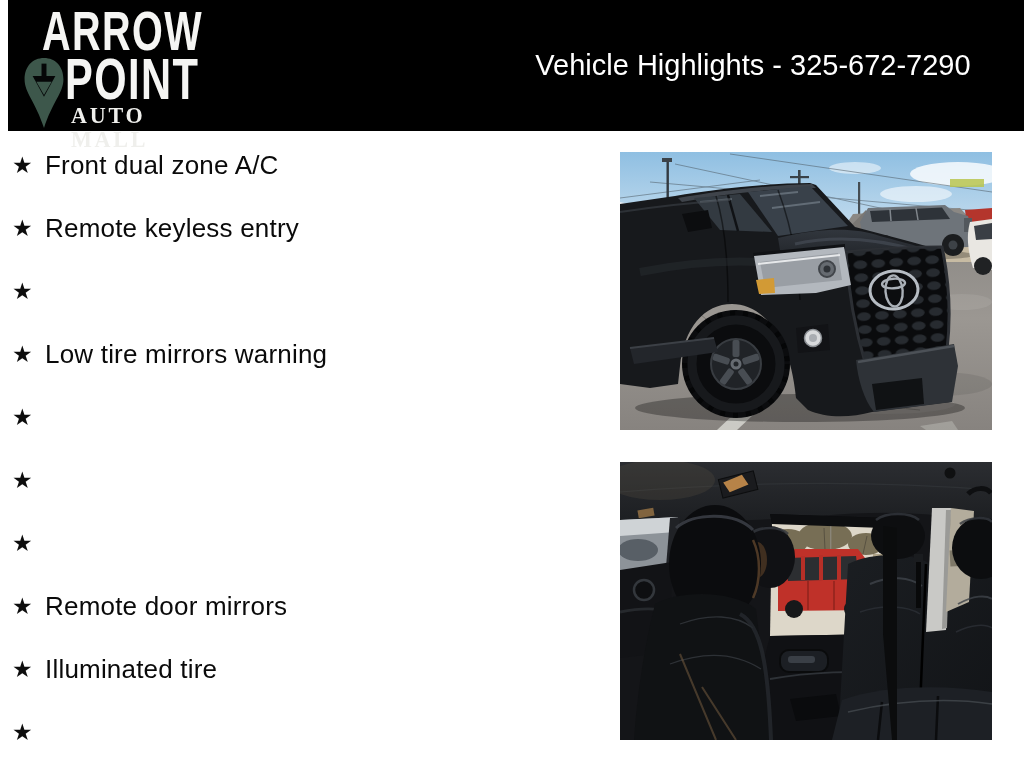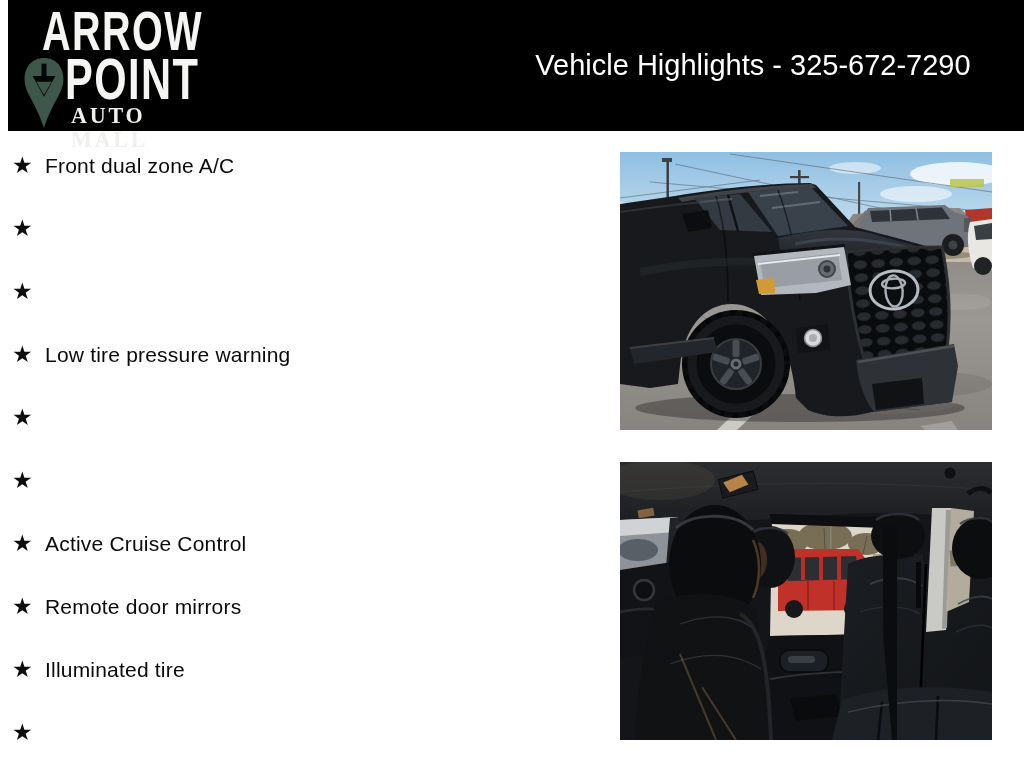--- a/index.html
+++ b/index.html
@@ -14,21 +14,21 @@
               letter-spacing:2px;transform:scaleX(.73);transform-origin:left top;line-height:1;}
   .logo-line3{position:absolute;left:63px;top:103px;color:#efefec;font-family:"Liberation Serif","DejaVu Serif",serif;
               font-size:24px;font-weight:700;letter-spacing:3px;transform:scaleX(.92);transform-origin:left top;line-height:1;}
   .pin{position:absolute;left:15px;top:57px;width:42px;height:72px;}
   .header-title{position:absolute;left:460px;top:50px;width:570px;text-align:center;
                 color:#ffffff;font-size:29px;font-weight:400;line-height:1.1;}
   
   .features{position:absolute;left:12px;top:134px;width:590px;margin:0;padding:0;list-style:none;}
   .feature{display:flex;align-items:center;height:63px;}
   .star{width:33px;font-family:"DejaVu Sans",sans-serif;font-size:23px;color:#0d0d0d;line-height:1;}
-  .feature-label{font-size:21px;color:#0a0a0a;letter-spacing:.2px;}
+  .feature-label{font-size:26px;color:#0a0a0a;letter-spacing:.2px;}
   
   .photo{position:absolute;width:372px;height:278px;overflow:hidden;}
   .photo svg{display:block;width:100%;height:100%;}
   .photo-exterior{left:620px;top:152px;}
   .photo-interior{left:620px;top:462px;}
 </style>
 </head>
 <body>
 
 <div class="page">
@@ -50,42 +50,42 @@
 
   <ul class="features">
 
       <li class="feature">
         <span class="star">★</span>
         <span class="feature-label">Front dual zone A/C</span>
       </li>
 
       <li class="feature">
         <span class="star">★</span>
-      </li>
-
-      <li class="feature">
-        <span class="star">★</span>
-      </li>
-
-      <li class="feature">
-        <span class="star">★</span>
-        <span class="feature-label">Low tire pressure warning</span>
-      </li>
-
-      <li class="feature">
-        <span class="star">★</span>
-      </li>
-
-      <li class="feature">
-        <span class="star">★</span>
-      </li>
-
-      <li class="feature">
-        <span class="star">★</span>
-        <span class="feature-label">Active Cruise Control</span>
+        <span class="feature-label">Remote keyless entry</span>
+      </li>
+
+      <li class="feature">
+        <span class="star">★</span>
+      </li>
+
+      <li class="feature">
+        <span class="star">★</span>
+        <span class="feature-label">Low tire mirrors warning</span>
+      </li>
+
+      <li class="feature">
+        <span class="star">★</span>
+      </li>
+
+      <li class="feature">
+        <span class="star">★</span>
+      </li>
+
+      <li class="feature">
+        <span class="star">★</span>
       </li>
 
       <li class="feature">
         <span class="star">★</span>
         <span class="feature-label">Remote door mirrors</span>
       </li>
 
       <li class="feature">
         <span class="star">★</span>
         <span class="feature-label">Illuminated tire</span>

